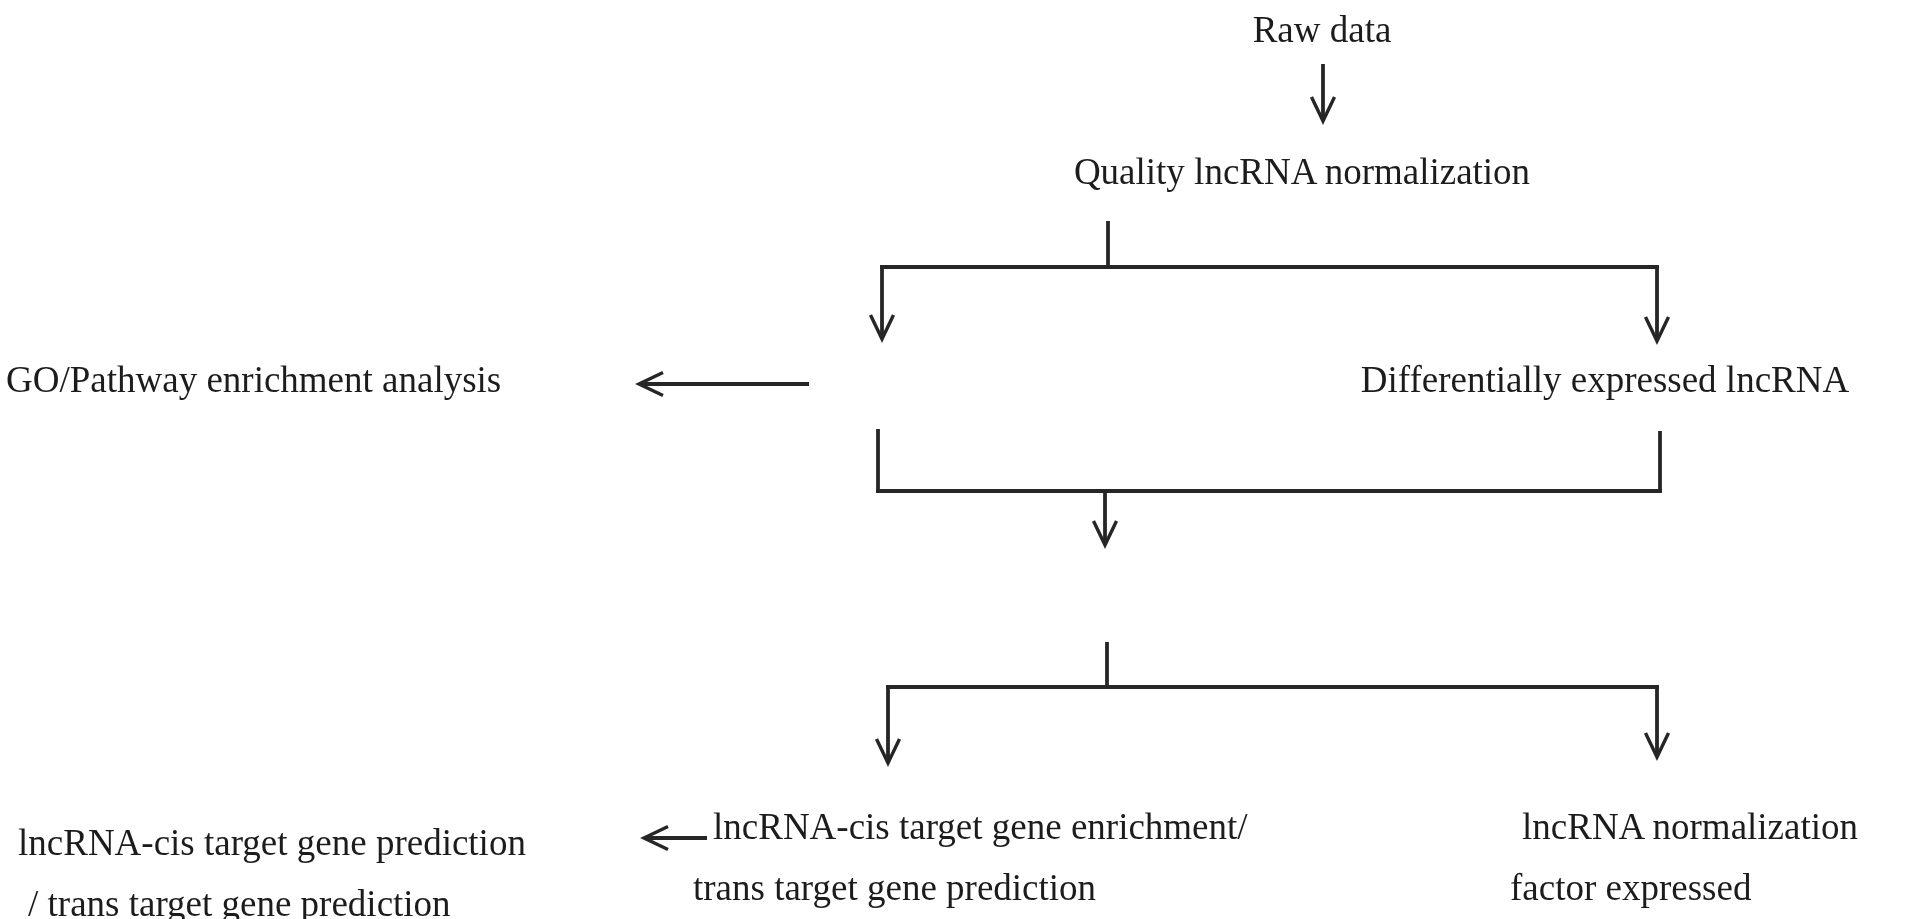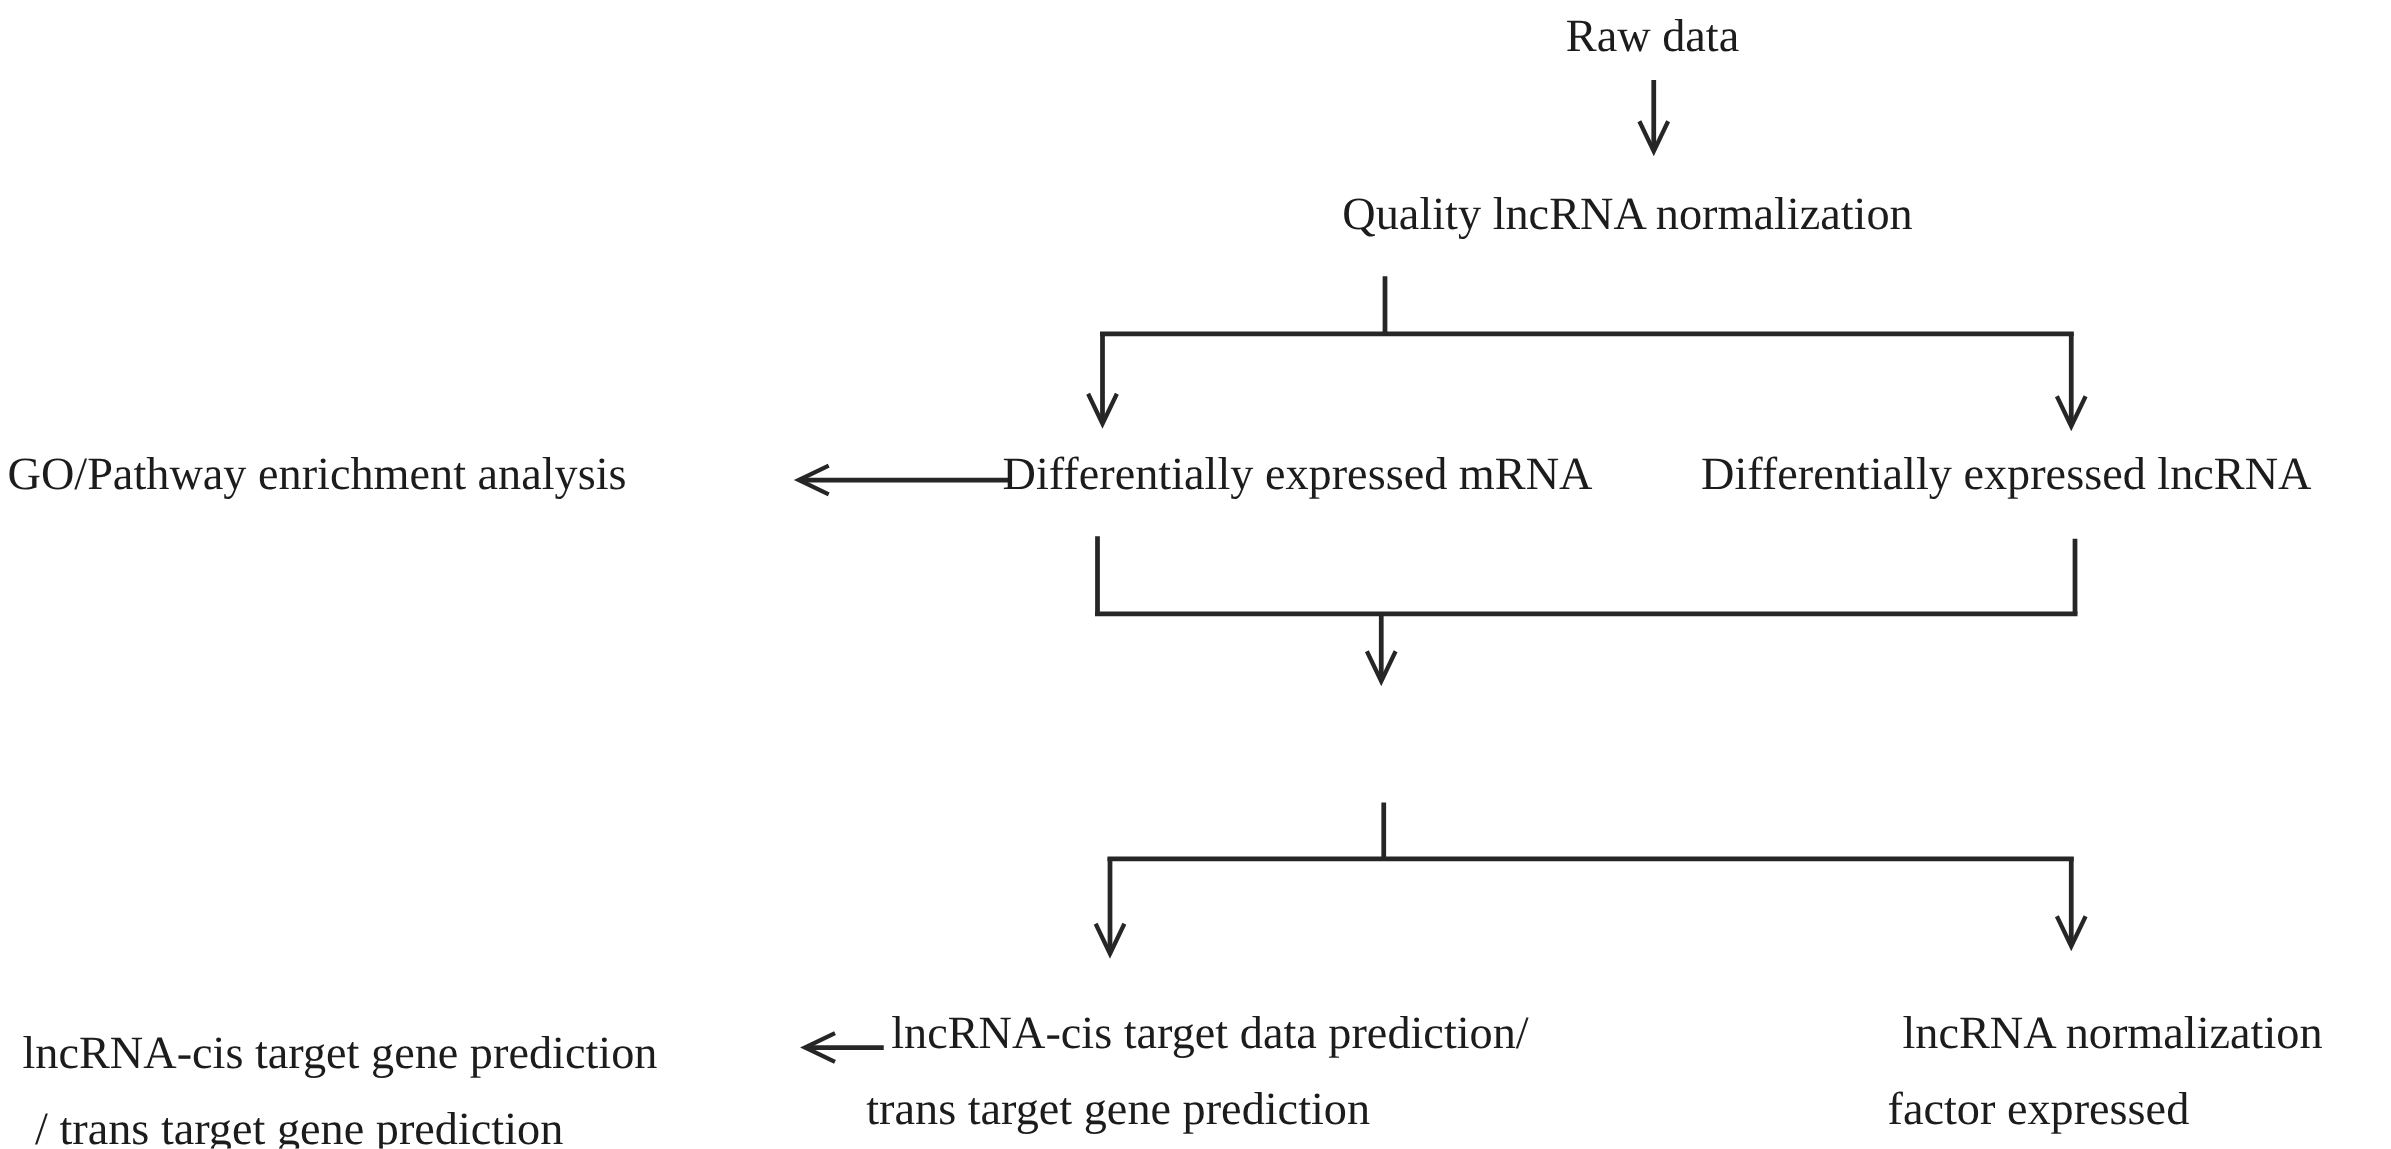--- a/index.html
+++ b/index.html
@@ -63,32 +63,31 @@
 
     <line x1="707" y1="838" x2="645" y2="838" marker-end="url(#ah)"></line>
   </svg>
 
   <div class="node centered" style="left:1322px; top:6px;">Raw data</div>
 
   <div class="node centered" style="left:1302px; top:148px;">Quality lncRNA normalization</div>
 
   <div class="node" style="left:6px; top:356px;">GO/Pathway enrichment analysis</div>
 
-  <div class="node centered" style="left:1038px; top:356px;">Differentially expressed mRNA</div>
 
   <div class="node centered" style="left:1605px; top:356px;">Differentially expressed lncRNA</div>
 
 
   <div class="node two-line" style="left:18px; top:812px;">
     <span class="ln">lncRNA-cis target gene prediction</span>
     <span class="ln indent10">/ trans target gene prediction</span>
   </div>
 
   <div class="node two-line" style="left:693px; top:796px;">
-    <span class="ln indent20">lncRNA-cis target data prediction/</span>
+    <span class="ln indent20">lncRNA-cis target gene enrichment/</span>
     <span class="ln">trans target gene prediction</span>
   </div>
 
   <div class="node two-line" style="left:1510px; top:796px;">
     <span class="ln indent12">lncRNA normalization</span>
     <span class="ln">factor expressed</span>
   </div>
 
 </div>
 

